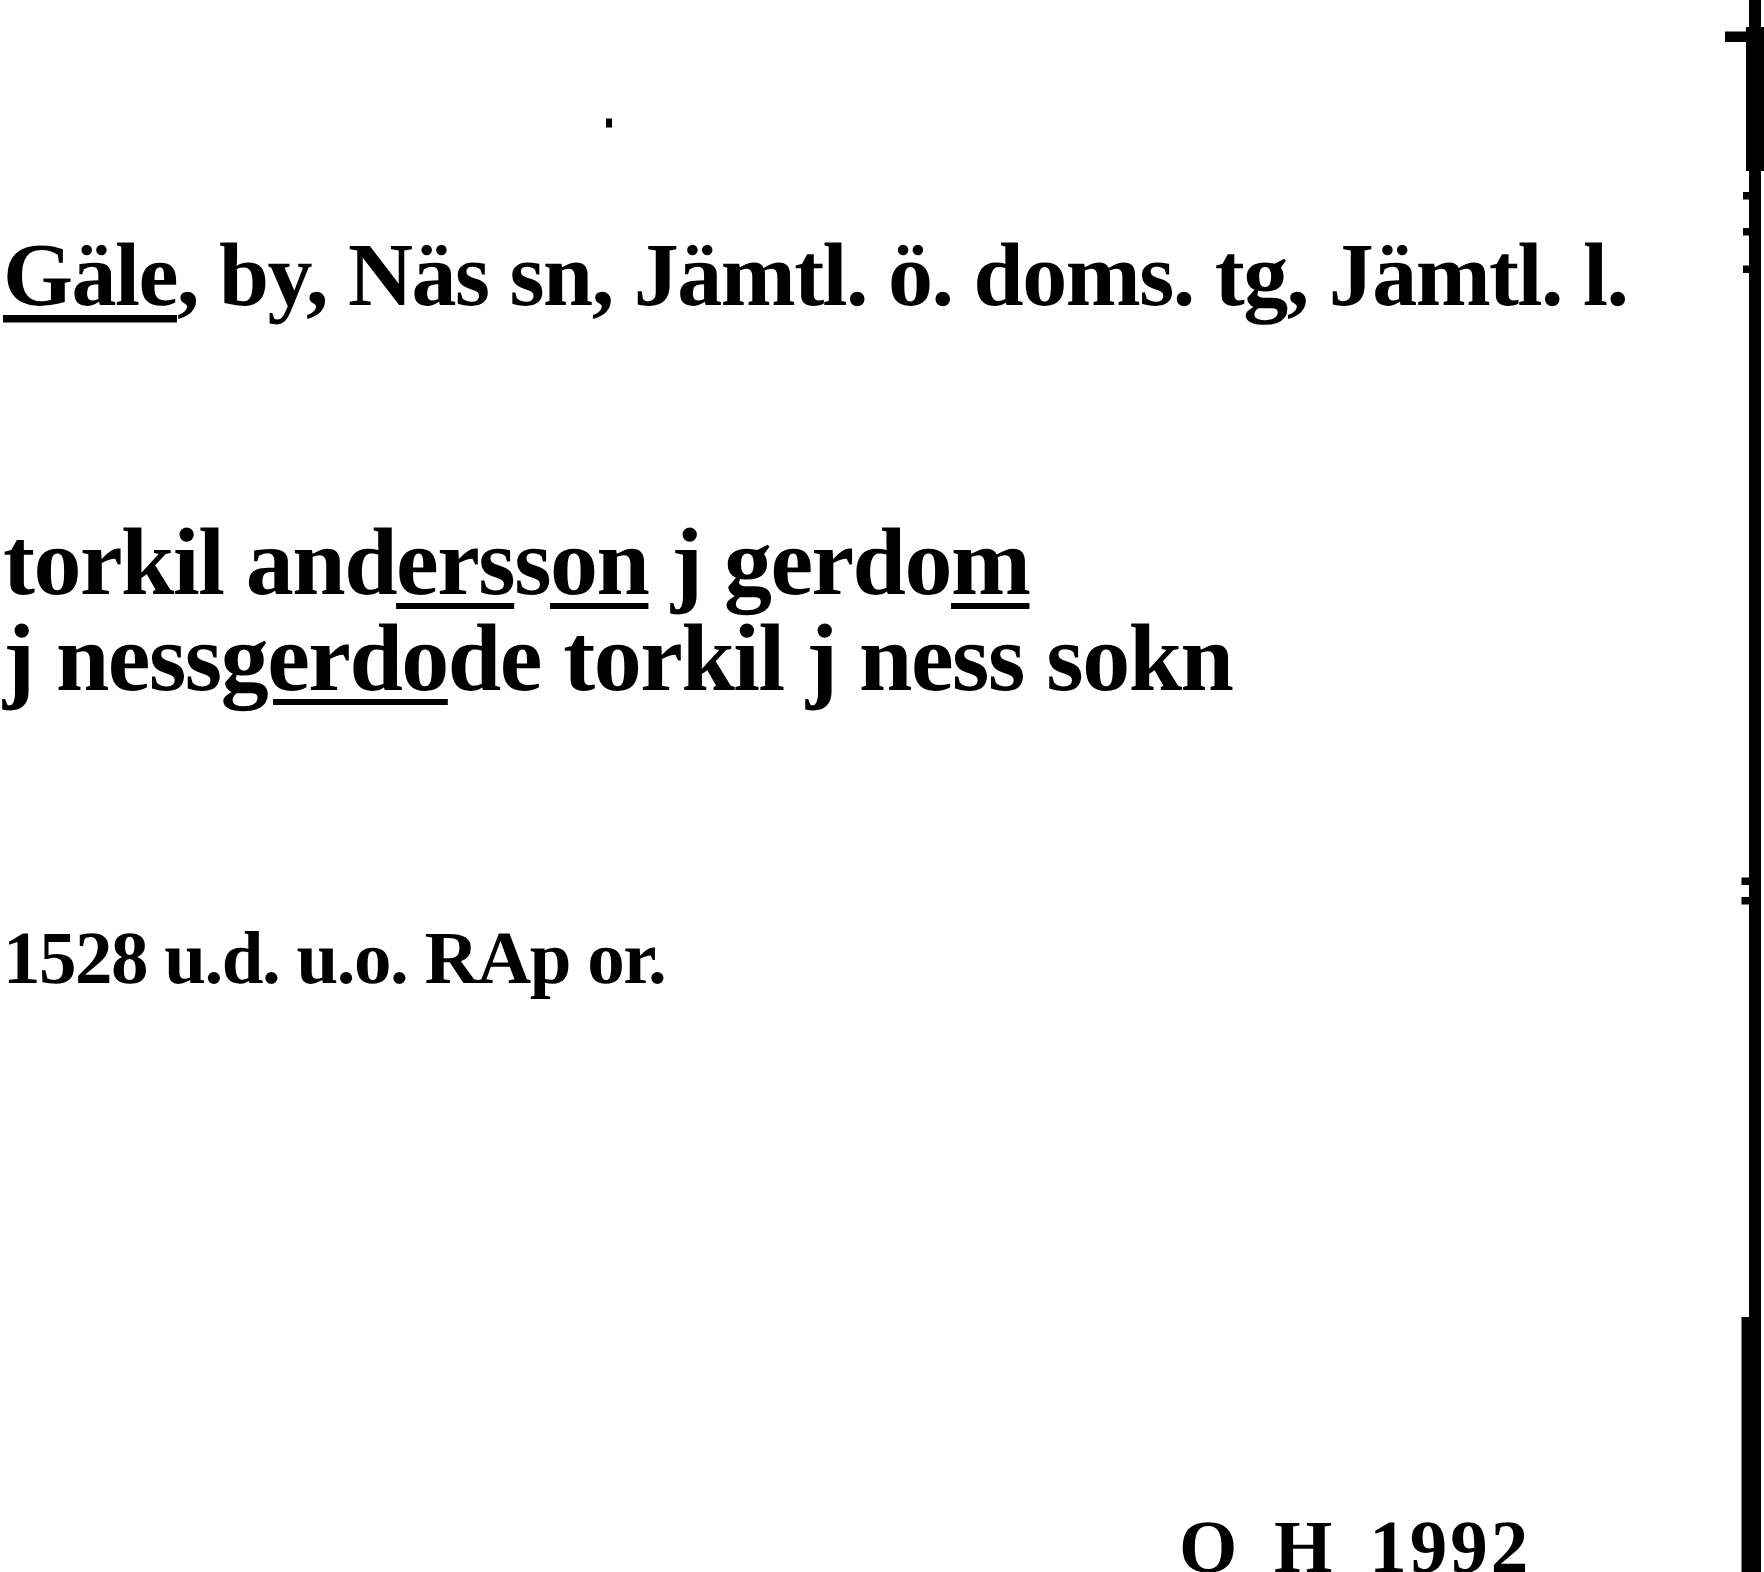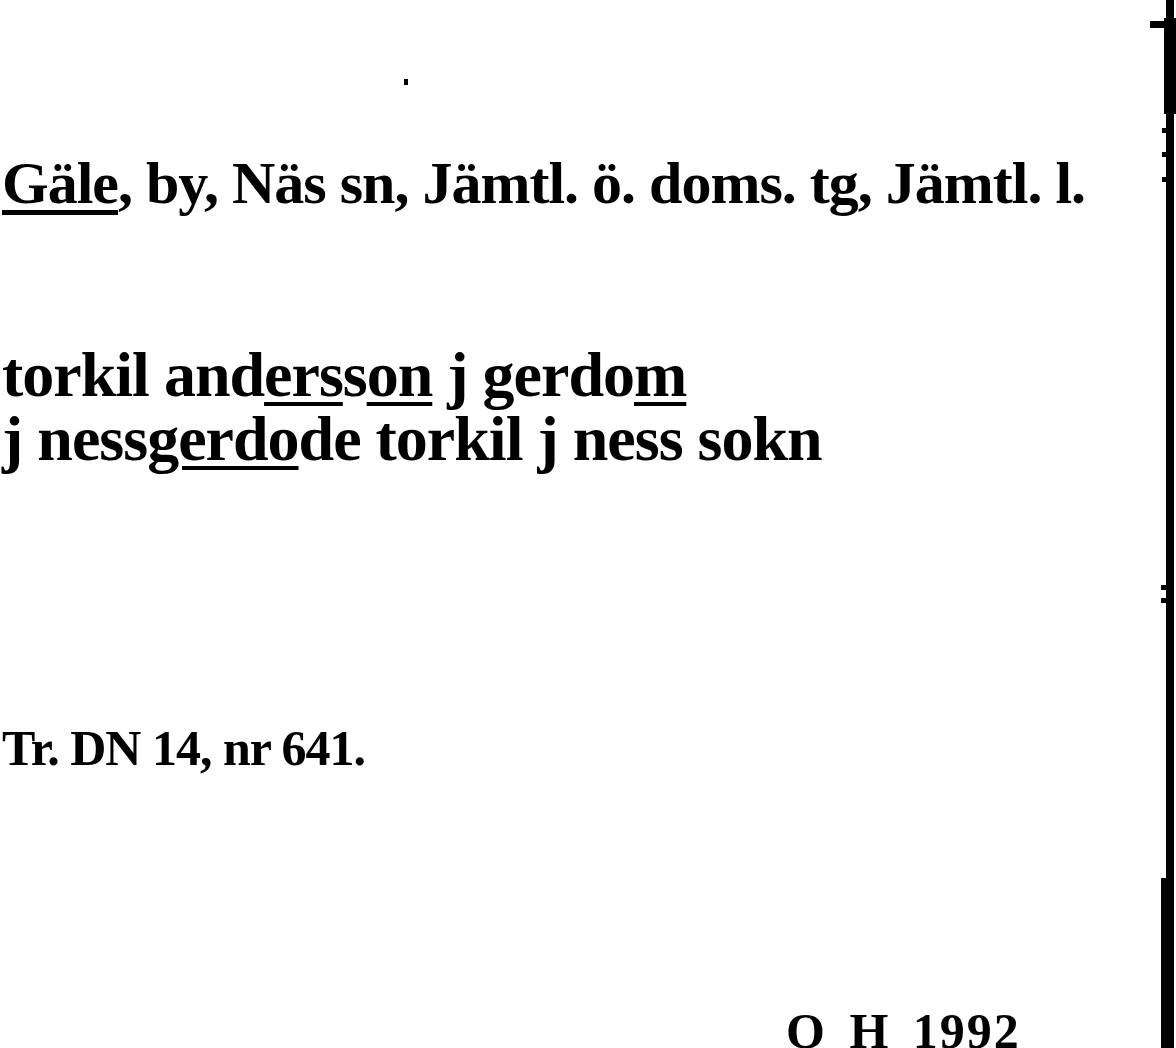--- a/index.html
+++ b/index.html
@@ -75,22 +75,22 @@
 
 <div class="scan">
 
   <div class="line headword-line"><span class="hw">Gäle</span><span>, by, Näs sn, Jämtl. ö. doms. tg, Jämtl. l.</span></div>
   <div class="hw-dashed"></div>
 
   <div class="line quote quote-1"><span>torkil and</span><span class="u">ers</span><span>s</span><span class="u">on</span><span> j gerdo</span><span class="u">m</span></div>
 
   <div class="line quote quote-2"><span>j ness</span><span class="u">gerdo</span><span>de torkil j ness sokn</span></div>
 
+  <div class="line dating">1528 u.d. u.o. RAp or.</div>
 
-  <div class="line edition">Tr. DN 14, nr 641.</div>
 
   <div class="sig">O H 1992</div>
 
   <div class="edge-main"></div>
   <div class="edge-blob"></div>
   <div class="edge-tick"></div>
   <div class="edge-bottom"></div>
   <div class="notch n1"></div>
   <div class="notch n2"></div>
   <div class="notch n3"></div>

